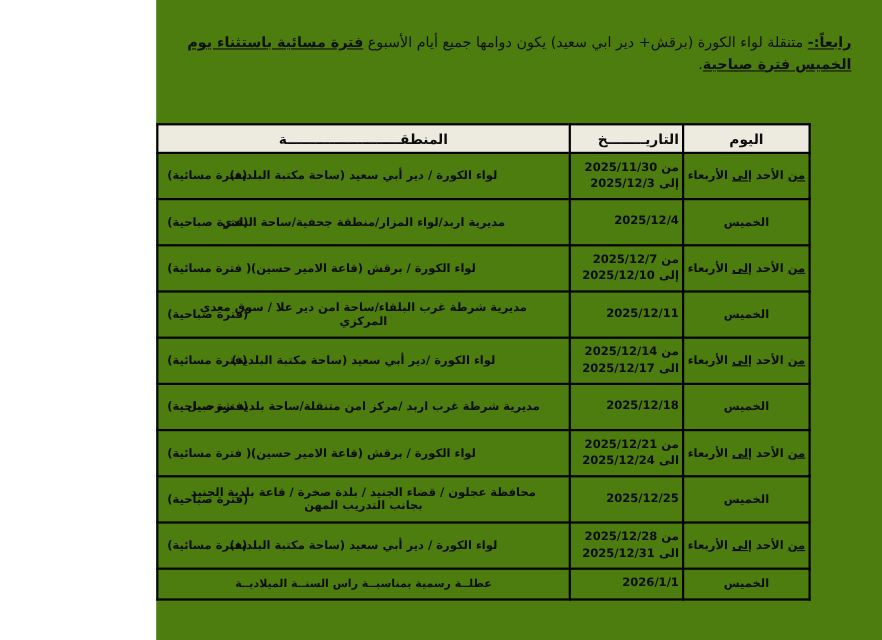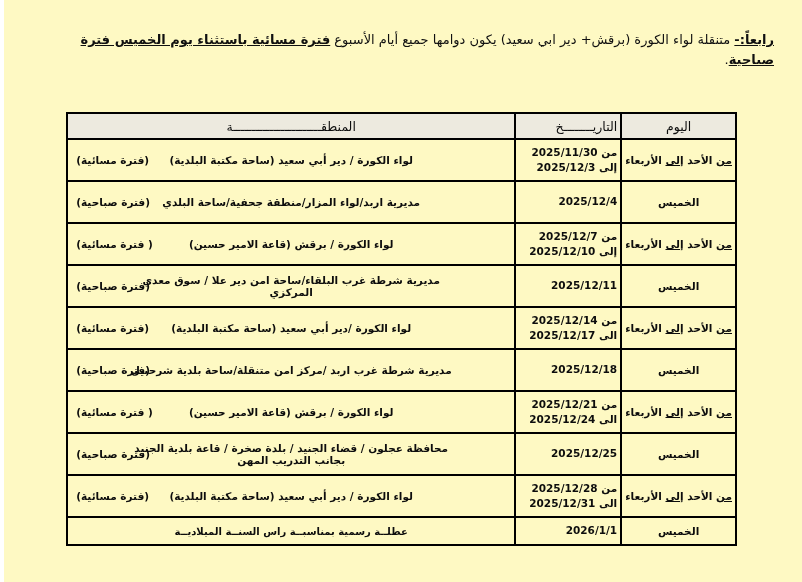--- a/index.html
+++ b/index.html
@@ -1,38 +1,38 @@
 <!DOCTYPE html>
 <html lang="ar" dir="rtl"><head>
 <meta charset="utf-8">
 <style>
   html,body{margin:0;padding:0;background:#ffffff;}
   body{width:802px;height:582px;font-family:"DejaVu Sans",sans-serif;color:#111;}
-  .page{position:relative;width:798px;height:582px;direction:rtl;overflow:hidden;background:#fef9c3;}
+  .page{position:relative;width:660px;height:582px;direction:rtl;overflow:hidden;background:#4d7c0f;}
 
   .heading{
     position:absolute;top:30px;right:28px;left:24px;
     font-size:13px;line-height:1.5;text-align:right;direction:rtl;
     color:#101010;
   }
   .heading .bu{font-weight:bold;text-decoration:underline;}
 
   table.schedule{
     position:absolute;top:112px;right:65px;
     border-collapse:collapse;table-layout:fixed;
     direction:rtl;
   }
   table.schedule th, table.schedule td{
     border:2px solid #000;
     padding:0 3px;
     vertical-align:middle;
     color:#0d0d0d;
   }
   th{
-    height:24px;font-size:12.5px;font-weight:normal;text-align:center;
+    height:24px;font-size:12.5px;font-weight:bold;text-align:center;
   }
   .col-day{width:78px;}
   .col-date{width:106px;}
   .col-region{width:448px;}
 
   td.day-cell{
     height:40px;text-align:center;font-size:10.5px;font-weight:bold;white-space:nowrap;border-radius:17px;
   }
   td.day-cell u{text-decoration:underline;}
   td.date-cell{

